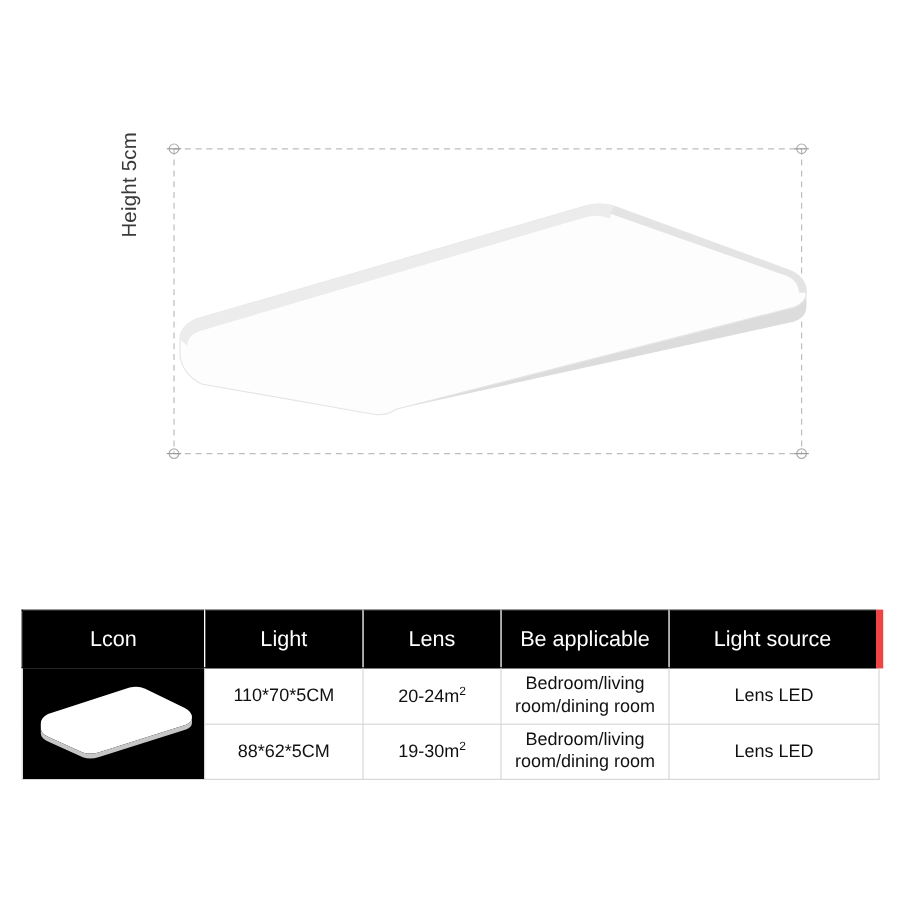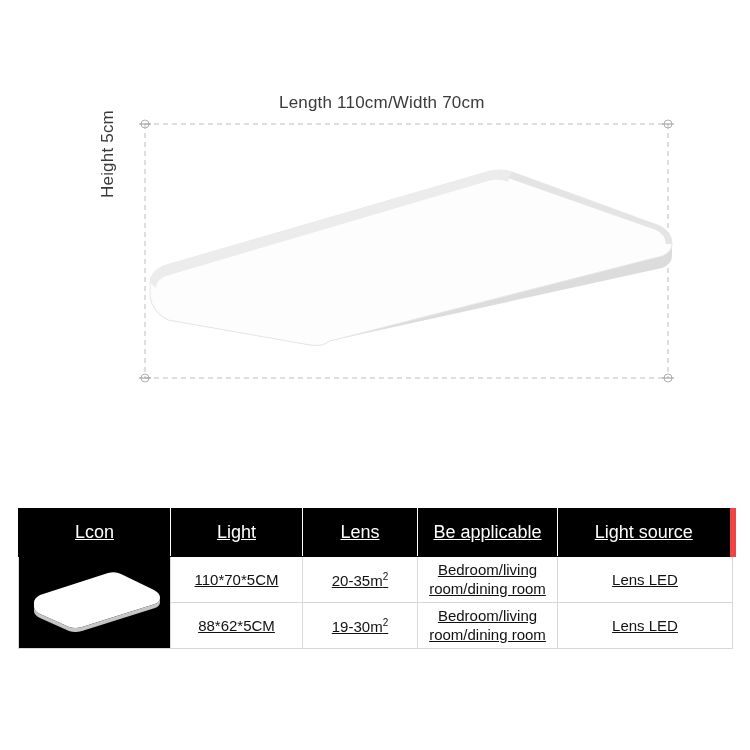--- a/index.html
+++ b/index.html
@@ -52,21 +52,20 @@
     border-collapse: collapse;
     table-layout: fixed;
   }
   #spec-table td, #spec-table th {
     border: 1px solid #d8d8d8;
     padding: 0;
     text-align: center;
     vertical-align: middle;
     font-weight: normal;
     color: #111;
-    text-decoration: underline;
   }
   #spec-table thead th {
     background: #000000;
     color: #ffffff;
     height: 47px;
     font-size: 18px;
     border-color: #000000;
     border-right: 1px solid #ffffff;
   }
   #spec-table thead th:last-child {
@@ -145,21 +144,20 @@
                Q322,347 310,345
                L168,320
                Q152,312 150,296 Z" fill="#fdfdfd" stroke="#e6e6e6" stroke-width="1"></path>
 
       <path d="M150,283 Q150,272 163,266 L487,172 Q500,168 512,172 L508,182 Q498,178 488,181 L166,276 Q156,280 156,288 Z" fill="#ececec"></path>
 
       <path d="M512,172 L660,226 Q672,232 672,244 L666,244 Q665,234 656,230 L508,178 Z" fill="#e4e4e4"></path>
     </g>
   </svg>
 
-  <div class="dim-label" id="length-label">Length 110cm/Width 70cm</div>
   <div class="dim-label" id="height-label">Height 5cm</div>
 </div>
 
 <table id="spec-table">
   <colgroup>
     <col class="col-icon">
     <col class="col-size">
     <col class="col-space">
     <col class="col-apply">
     <col class="col-source">
@@ -176,21 +174,21 @@
   <tbody>
     <tr>
       <td class="icon-cell" rowspan="2">
         <svg width="150" height="88" viewBox="0 0 150 88">
           <path d="M14,46 Q14,41 20,38 L88,16 Q95,14 101,17 L134,33 Q140,36 140,41 Q140,45 135,47 L62,70 Q55,72 49,70 L20,57 Q14,54 14,50 Z" fill="#ffffff"></path>
           <path d="M14,46 L14,50 Q14,54 20,57 L49,70 Q55,72 62,70 L135,47 Q140,45 140,41 L140,45 Q140,49 135,51 L62,74 Q55,76 49,74 L20,61 Q14,58 14,54 Z" fill="#c6c6c6"></path>
         </svg>
       </td>
       <td>110*70*5CM</td>
       <td>
-        <span>20-35</span><span>m</span><span class="sup">2</span>
+        <span>20-24</span><span>m</span><span class="sup">2</span>
       </td>
       <td class="apply-text">Bedroom/living room/dining room</td>
       <td>Lens LED</td>
     </tr>
     <tr>
       <td>88*62*5CM</td>
       <td>
         <span>19-30</span><span>m</span><span class="sup">2</span>
       </td>
       <td class="apply-text">Bedroom/living room/dining room</td>

